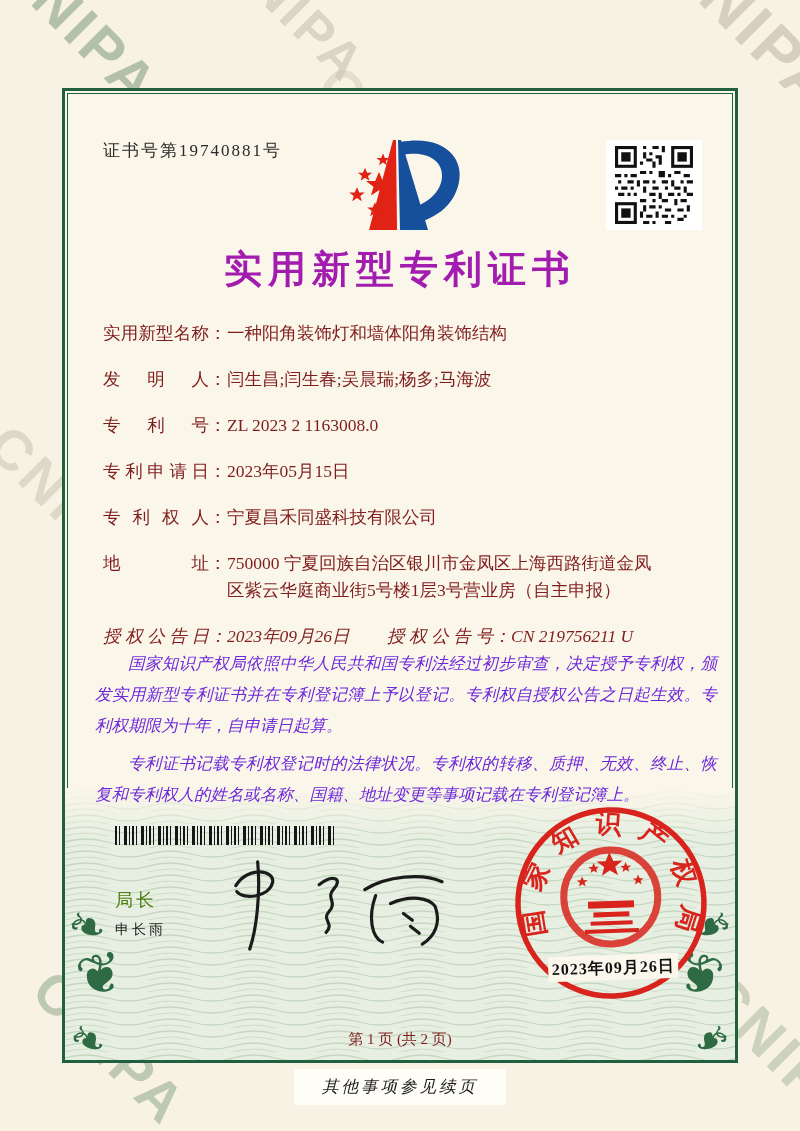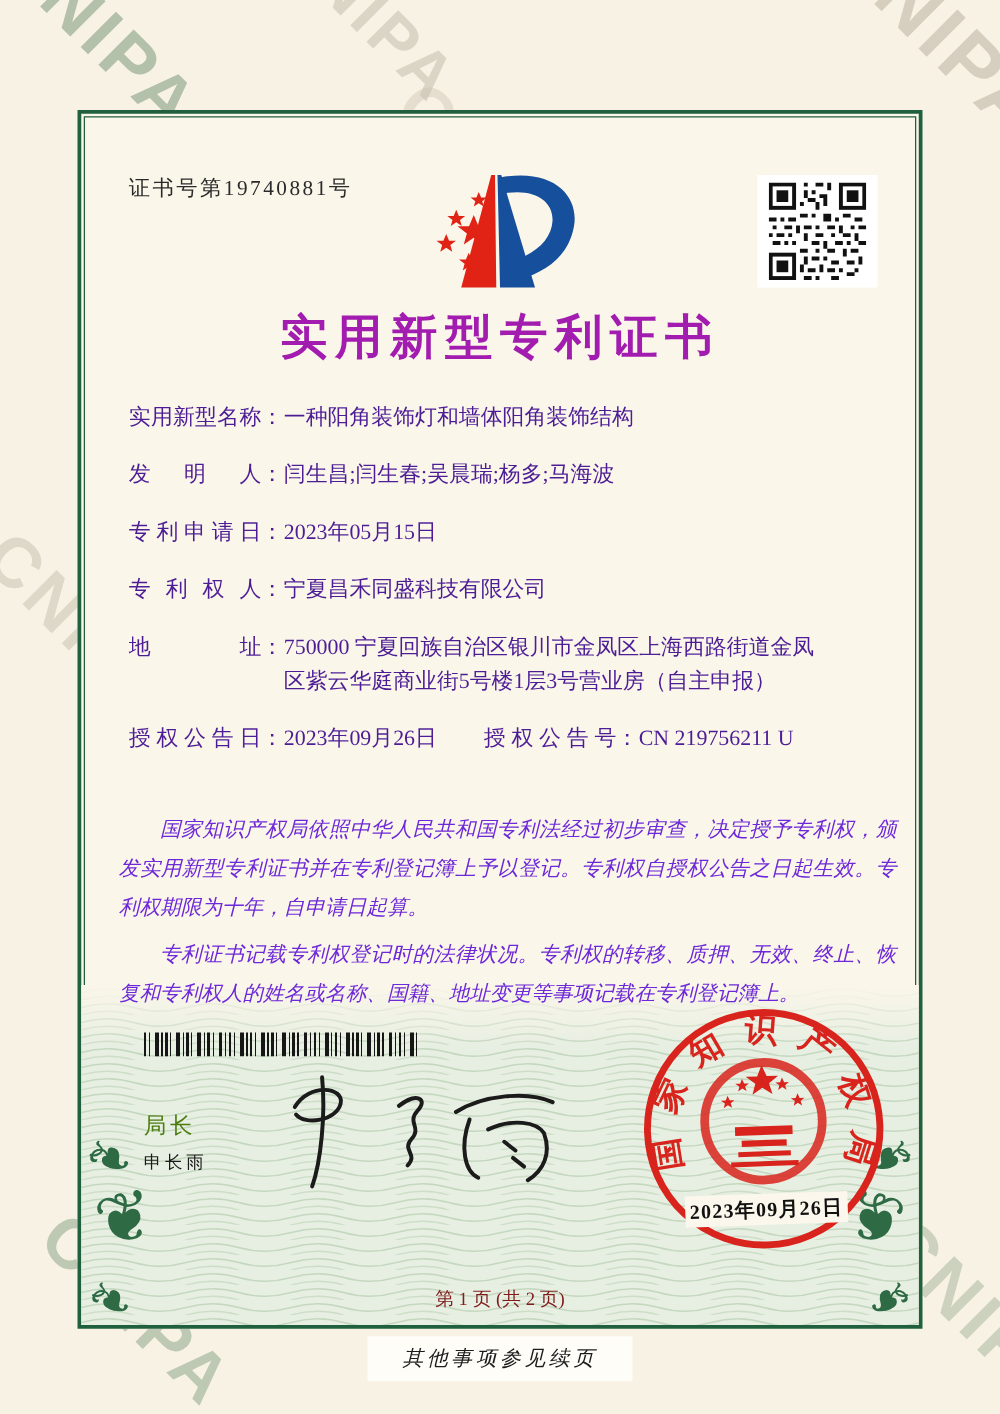--- a/index.html
+++ b/index.html
@@ -17,26 +17,26 @@
 
   .cert-no { position:absolute; left:103px; top:139px; font-size:17px; letter-spacing:2px; color:#2a2a2a;text-align:center; }
 
   .logo { position:absolute; left:336px; top:130px; width:142px; height:110px; }
   .qr-box { position:absolute; left:606px; top:140px; width:96px; height:90px; background:#ffffff;
             display:flex; align-items:center; justify-content:center; }
 
   .title { position:absolute; left:62px; top:244px; width:676px; text-align:center;
            font-size:38px; font-weight:700; letter-spacing:6px; color:#a21caf; }
 
-  .fields { position:absolute; left:103px; top:320px; width:580px; font-size:17.5px; color:#4c1d95; }
+  .fields { position:absolute; left:103px; top:320px; width:580px; font-size:17.5px; color:#7f1d1d; }
   .frow { margin-bottom:19px; line-height:27px; }
   .flabel { display:inline-block; width:106px; text-align:justify; text-align-last:justify; vertical-align:top; }
   .fsep { display:inline-block; width:18px; vertical-align:top; }
   .fvalue { display:inline-block; width:434px; vertical-align:top; }
-  .grant-row { display:flex; line-height:27px; }
+  .grant-row { display:flex; line-height:27px;font-style:italic; }
   .grant-g1 { width:284px; }
   .grant-g1 .fvalue, .grant-g2 .fvalue { width:auto; }
 
   .paragraphs { position:absolute; left:95px; top:648px; width:622px; font-size:16.5px;
                 line-height:31px; font-style:italic; color:#6d28d9; text-align:justify; }
   .paragraphs p { text-indent:2em; margin-bottom:7px; }
 
   .barcode { position:absolute; left:115px; top:826px; width:221px; height:19px;
              background:repeating-linear-gradient(90deg,
                #161616 0 2px, transparent 2px 4px,
@@ -149,20 +149,23 @@
     <div class="title">实用新型专利证书</div>
 
     <div class="fields">
       <div class="frow">
         <span class="flabel">实用新型名称</span><span class="fsep">：</span><span class="fvalue">一种阳角装饰灯和墙体阳角装饰结构</span>
       </div>
       <div class="frow">
         <span class="flabel">发明人</span><span class="fsep">：</span><span class="fvalue">闫生昌;闫生春;吴晨瑞;杨多;马海波</span>
       </div>
       <div class="frow">
+        <span class="flabel">专利号</span><span class="fsep">：</span><span class="fvalue">ZL 2023 2 1163008.0</span>
+      </div>
+      <div class="frow">
         <span class="flabel">专利申请日</span><span class="fsep">：</span><span class="fvalue">2023年05月15日</span>
       </div>
       <div class="frow">
         <span class="flabel">专利权人</span><span class="fsep">：</span><span class="fvalue">宁夏昌禾同盛科技有限公司</span>
       </div>
       <div class="frow">
         <span class="flabel">地址</span><span class="fsep">：</span><span class="fvalue">750000 宁夏回族自治区银川市金凤区上海西路街道金凤区紫云华庭商业街5号楼1层3号营业房（自主申报）</span>
       </div>
       <div class="grant-row">
         <div class="grant-g1">

